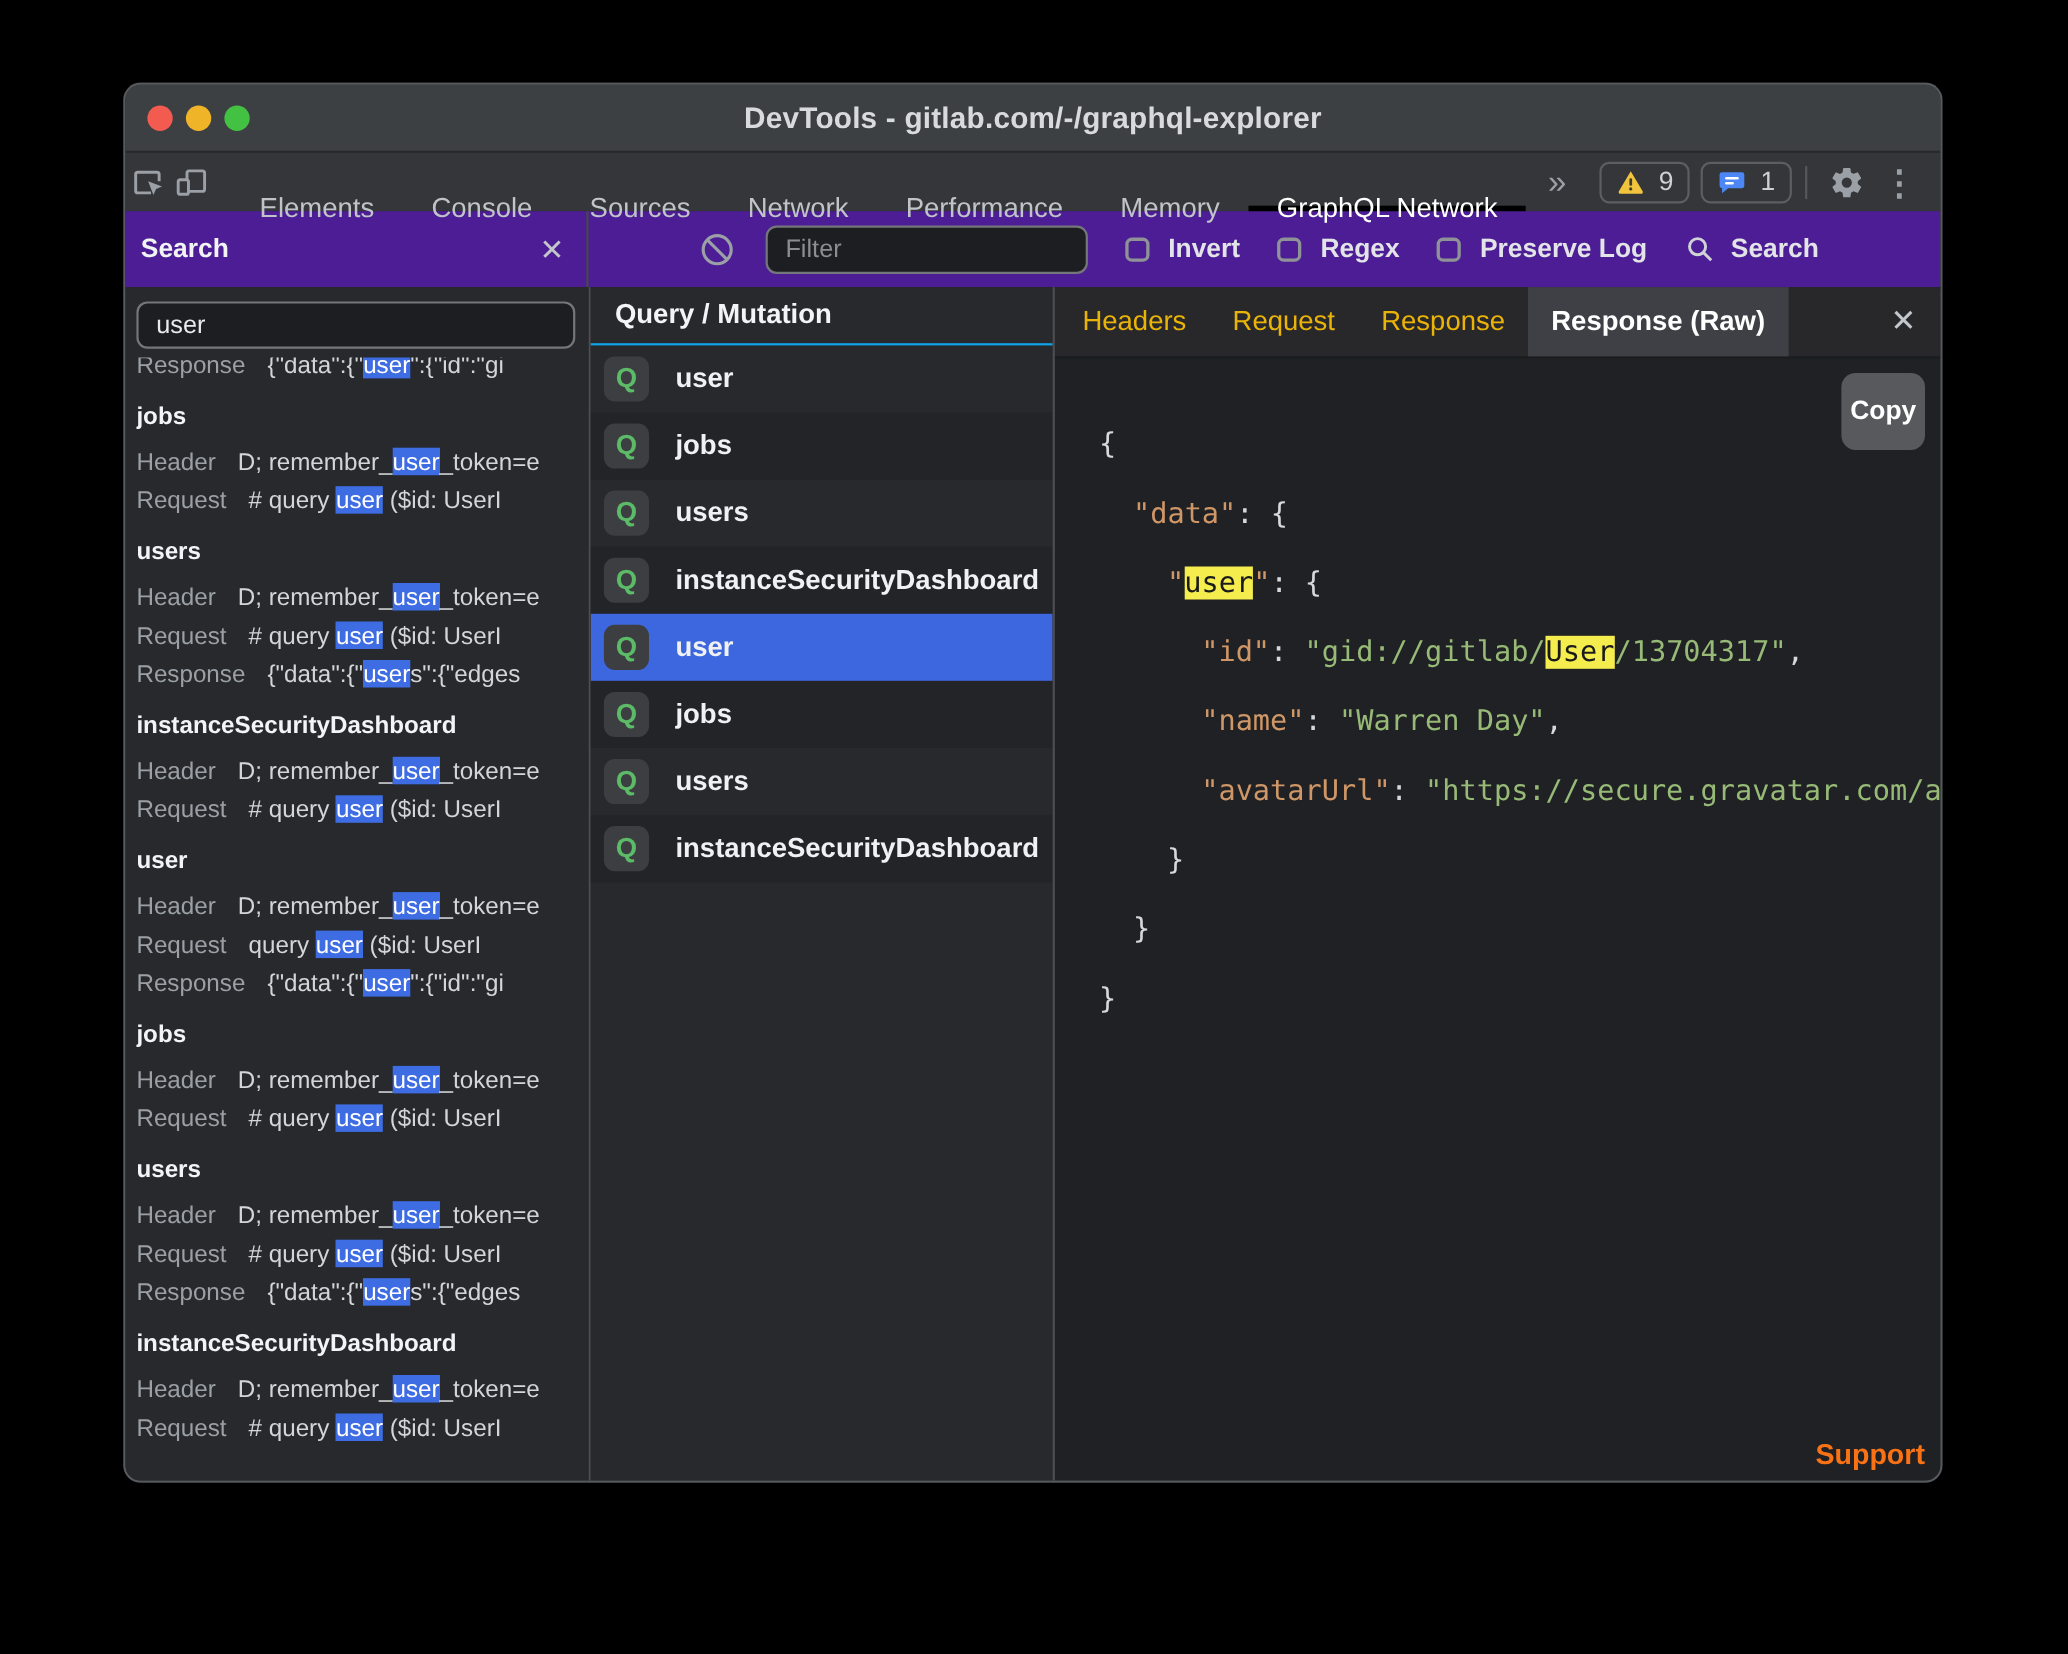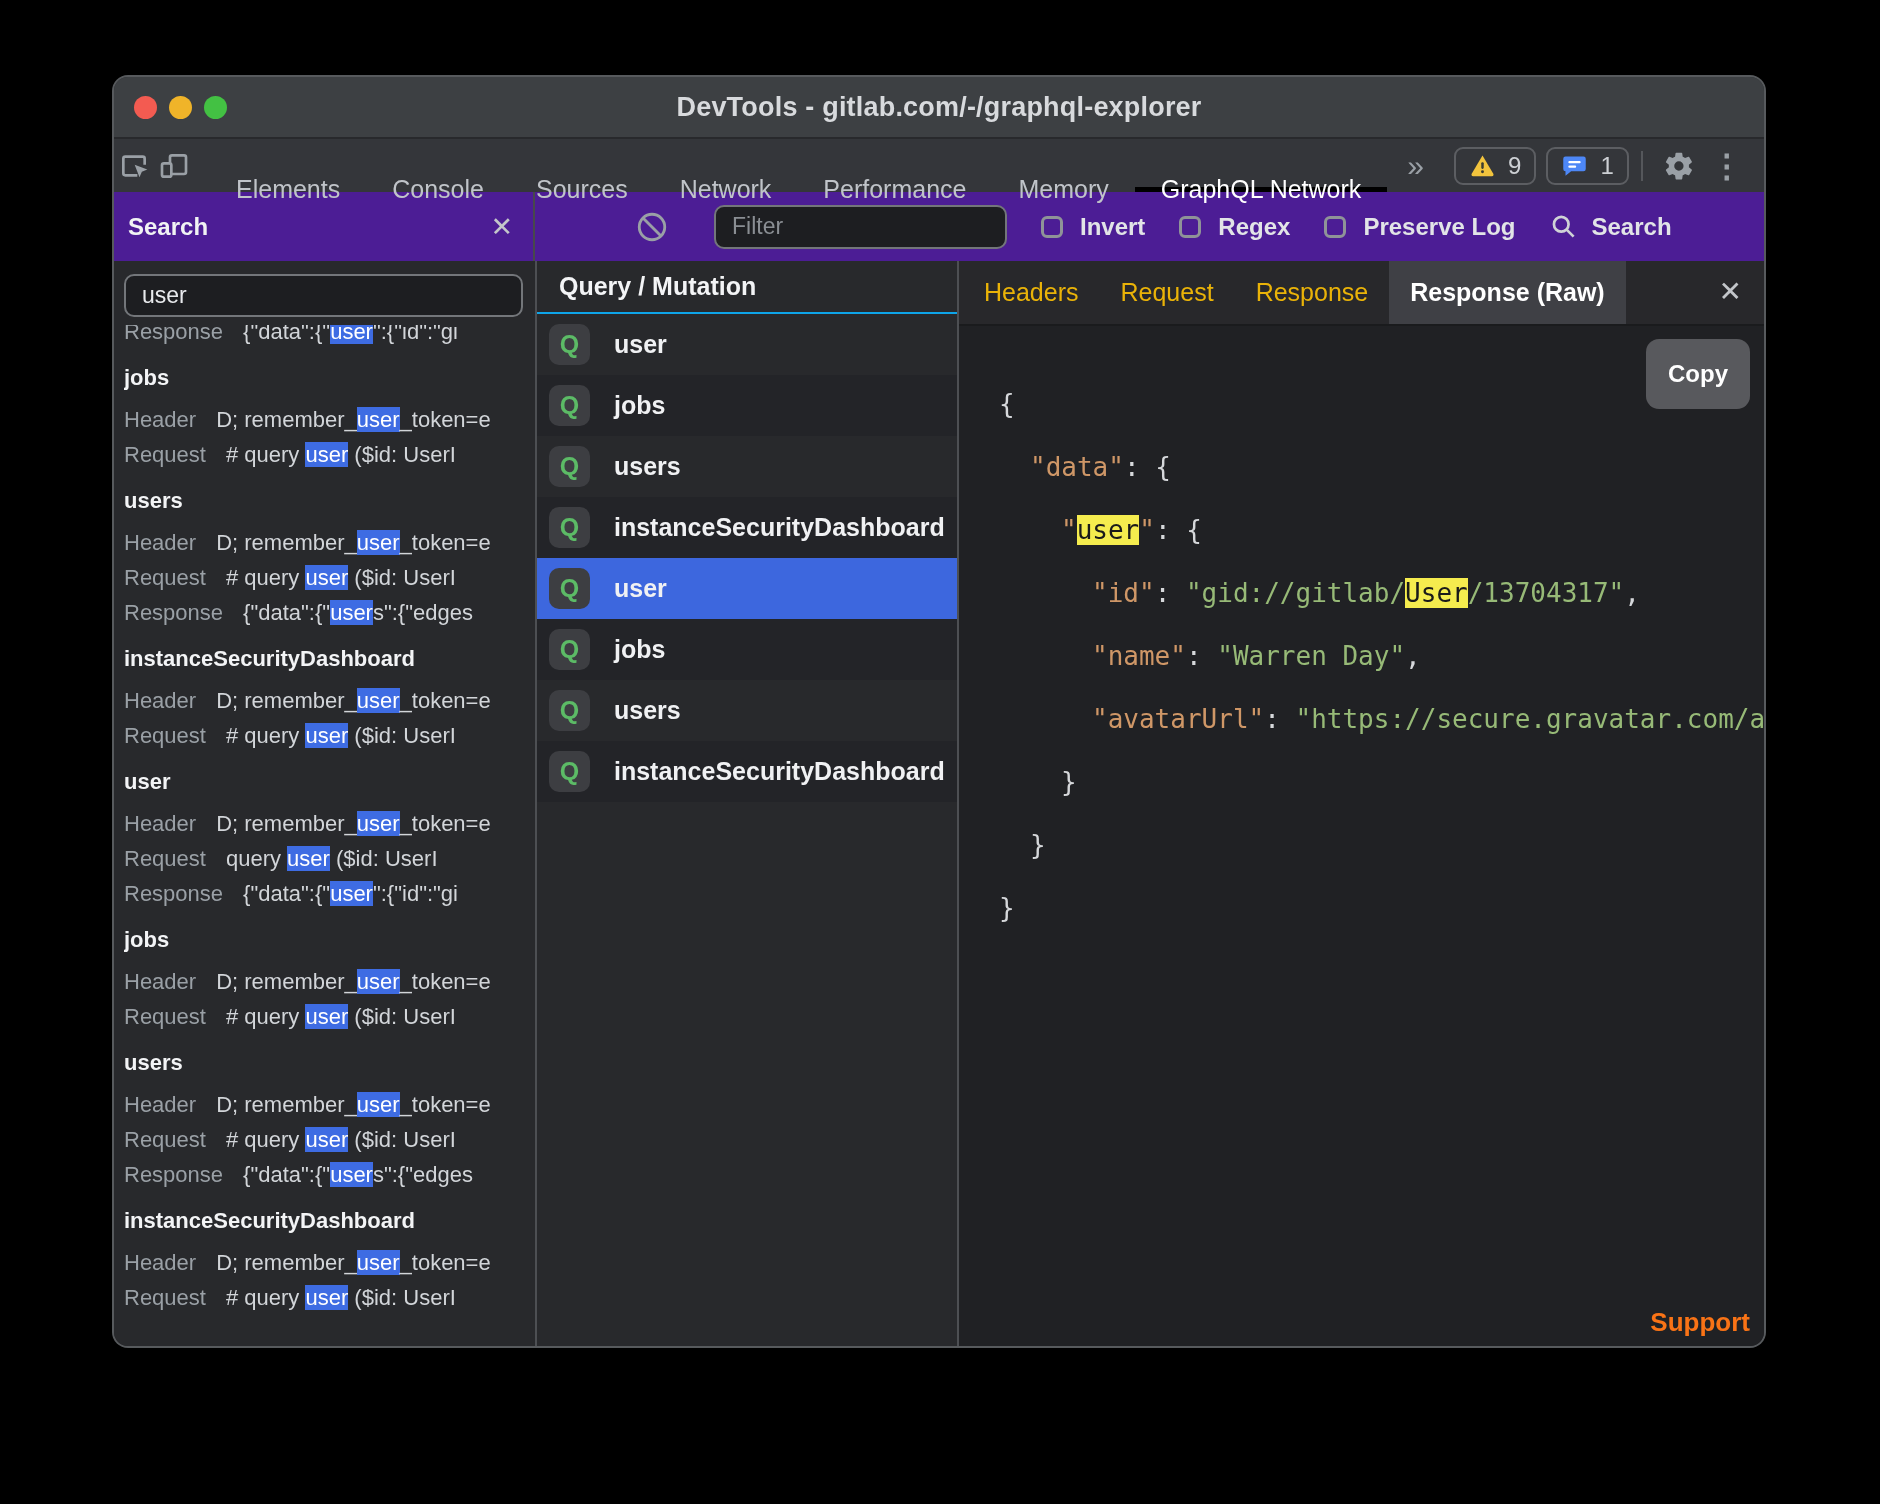--- a/index.html
+++ b/index.html
@@ -32,21 +32,21 @@
   .cbadge{height:38px;border:2px solid #5c5e62;border-radius:9px;display:flex;align-items:center;gap:12px;padding:0 13px;color:#cdd0d4;font-size:24px;margin-left:10px;box-sizing:border-box;}
   .iconbtn{display:flex;align-items:center;justify-content:center;width:48px;height:48px;}
   .kebab{color:#9aa0a6;font-size:32px;font-weight:700;}
   
   .toolbar{height:71px;background:#4c1d95;border-bottom:2px solid #1d1e20;display:flex;box-sizing:border-box;}
   .toolbar-left{width:421px;border-right:2px solid #47484c;display:flex;align-items:center;padding:0 20px 0 14px;box-sizing:border-box;flex:none;}
   .tl-title{font-size:24px;font-weight:700;color:#f1f3f4;}
   .tl-close{margin-left:auto;color:#c3c6ca;font-size:27px;cursor:default;}
   .toolbar-right{flex:1;display:flex;align-items:center;}
   .blockicon{margin-left:100px;display:flex;align-items:center;}
-  .filter-input{margin-left:45px;width:293px;height:44px;background:#1d1e21;border:2px solid #73767a;border-radius:10px;color:#e8eaed;font-size:23px;padding:0 16px;box-sizing:border-box;outline:none;font-family:"Liberation Sans",sans-serif;}
+  .filter-input{margin-left:27px;width:293px;height:44px;background:#1d1e21;border:2px solid #73767a;border-radius:10px;color:#e8eaed;font-size:23px;padding:0 16px;box-sizing:border-box;outline:none;font-family:"Liberation Sans",sans-serif;}
   .filter-input::placeholder{color:#8a8e93;}
   .chkgroup{display:flex;align-items:center;}
   .chk{display:flex;align-items:center;margin-left:34px;}
   .chk .box{width:22px;height:22px;border:3px solid #8f9398;border-radius:6px;box-sizing:border-box;}
   .chk .lbl{margin-left:17px;font-size:24px;color:#e2e4e7;font-weight:600;}
   .tsearch{display:flex;align-items:center;margin-left:35px;}
   .tsearch .lbl{margin-left:14px;font-size:24px;color:#e2e4e7;font-weight:700;}
   
   .content{position:absolute;top:184px;bottom:0;left:0;right:0;display:flex;}
   .divider{width:2px;background:#4d4f53;flex:none;}
@@ -72,21 +72,21 @@
   .rtabs{height:63px;flex:none;background:#28282b;display:flex;align-items:stretch;border-bottom:2px solid #1a1b1d;padding-left:4px;}
   .rtab{padding:0 21px;display:flex;align-items:center;font-size:25px;color:#eab308;white-space:nowrap;}
   .rtab.active{background:#3f4045;color:#fff;font-weight:700;}
   .rclose{margin-left:auto;align-self:center;padding:0 22px;color:#c3c6ca;font-size:28px;}
   .rbody{flex:1;position:relative;padding:47px 0 0 40px;font-family:"DejaVu Sans Mono",monospace;font-size:26px;overflow:hidden;}
   .jline{height:63px;line-height:63px;white-space:nowrap;}
   .tok-key{color:#cf9767;}
   .tok-str{color:#97ba77;}
   .tok-punc{color:#d6d8db;}
   .tok-hl{background:#f5ec4e;color:#1a1a1a;}
-  .copy-btn{position:absolute;top:13px;right:14px;width:104px;height:70px;border-radius:13px;background:#58595d;border:none;color:#fff;font-size:24px;font-weight:700;font-family:"Liberation Sans",sans-serif;display:flex;align-items:center;justify-content:center;}
+  .copy-btn{position:absolute;top:13px;right:14px;width:76px;height:70px;border-radius:13px;background:#58595d;border:none;color:#fff;font-size:24px;font-weight:700;font-family:"Liberation Sans",sans-serif;display:flex;align-items:center;justify-content:center;}
   .support{position:absolute;bottom:8px;right:14px;font-size:26px;font-weight:700;color:#f97316;font-family:"Liberation Sans",sans-serif;}
   svg{display:block;}
 </style>
 </head>
 <body>
 
 <div class="window">
 
   <div class="titlebar">
     <div class="lights">

